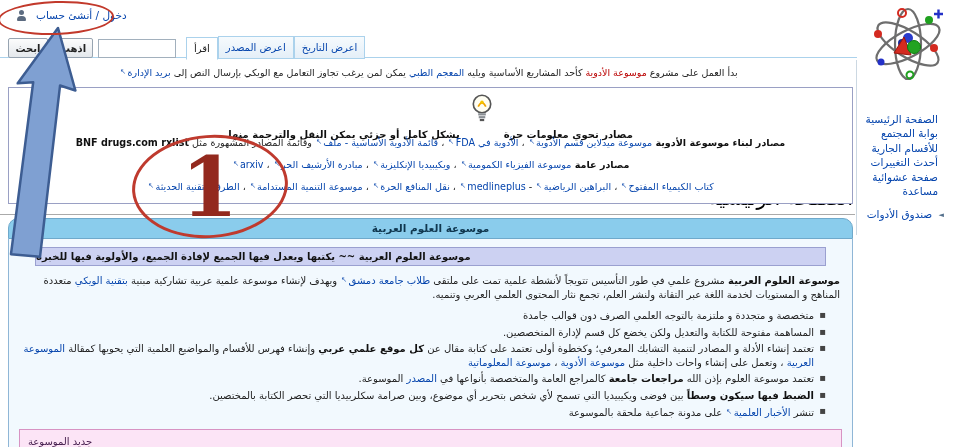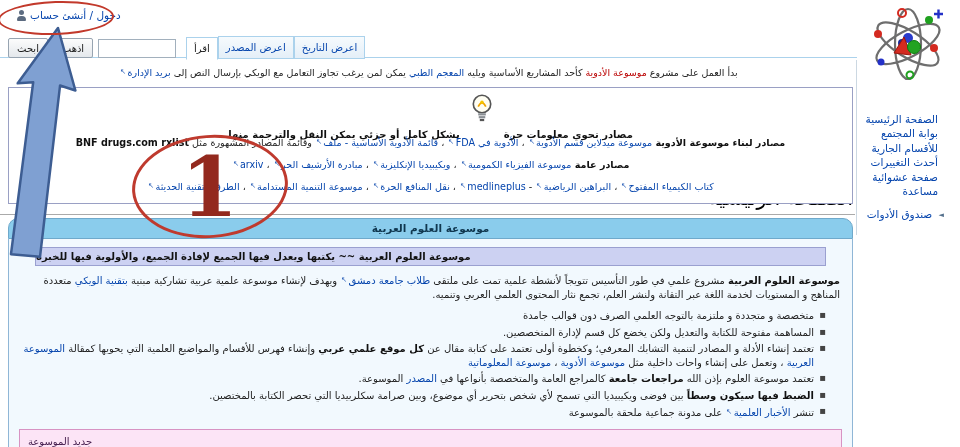--- a/index.html
+++ b/index.html
@@ -2,30 +2,30 @@
 <html lang="ar" dir="rtl"><head>
 <meta charset="utf-8">
 <style>
   html,body{margin:0;padding:0;}
   body{width:960px;height:447px;position:relative;overflow:hidden;background:#fff;
        direction:rtl;font-family:"DejaVu Sans","Liberation Sans",sans-serif;color:#222;}
   a{text-decoration:none;color:#0645ad;cursor:pointer;}
   #stage{position:absolute;inset:0;}
 
   
-  #personal{position:absolute;top:9px;left:16px;font-size:10.5px;display:flex;align-items:flex-end;gap:4px;z-index:5;}
+  #personal{position:absolute;top:9px;left:16px;font-size:10.5px;display:flex;align-items:flex-end;gap:10px;z-index:5;}
   .person-icon{display:inline-block;width:10px;height:11px;position:relative;}
   .person-icon::before{content:"";position:absolute;top:0;left:3px;width:5px;height:5px;border-radius:50%;background:#5c6b80;}
   .person-icon::after{content:"";position:absolute;bottom:0;left:1px;width:9px;height:5px;border-radius:4px 4px 1px 1px;background:#5c6b80;}
 
   
   .tabline{position:absolute;top:57px;left:0;width:857px;height:1px;background:#abd2ec;z-index:1;}
   #search-cluster{position:absolute;top:38px;left:8px;display:flex;direction:ltr;gap:5px;align-items:center;z-index:2;}
   #search-cluster button{height:20px;min-width:40px;font-size:10px;font-family:inherit;
-      background:linear-gradient(#fcfcfc,#e4e8ec);border:1px solid #97a4b1;border-radius:2px;color:#222;padding:0 6px;}
+      background:linear-gradient(#fcfcfc,#e4e8ec);border:1px solid #97a4b1;border-radius:2px;color:#222;padding:0 6px;font-weight:bold;}
   #search-input{width:70px;height:15px;border:1px solid #a2b0bd;font-size:10px;padding:1px 3px;}
   .tabs{position:absolute;display:flex;direction:ltr;align-items:center;z-index:2;}
   #views{top:36px;left:186px;}
   #namespaces{top:36px;left:778px;}
   .tab{border:1px solid #abd2ec;padding:4px 7px 3px;font-size:10px;color:#0645ad;
        background:linear-gradient(#f6fafd,#e4eff8);height:14px;line-height:14px;}
   .tab.active{background:#fff;color:#222;border-bottom:1px solid #fff;margin-bottom:-1px;z-index:3;}
 
   
   #sitenotice{position:absolute;top:67px;left:0;width:857px;text-align:center;font-size:9.5px;z-index:2;}

